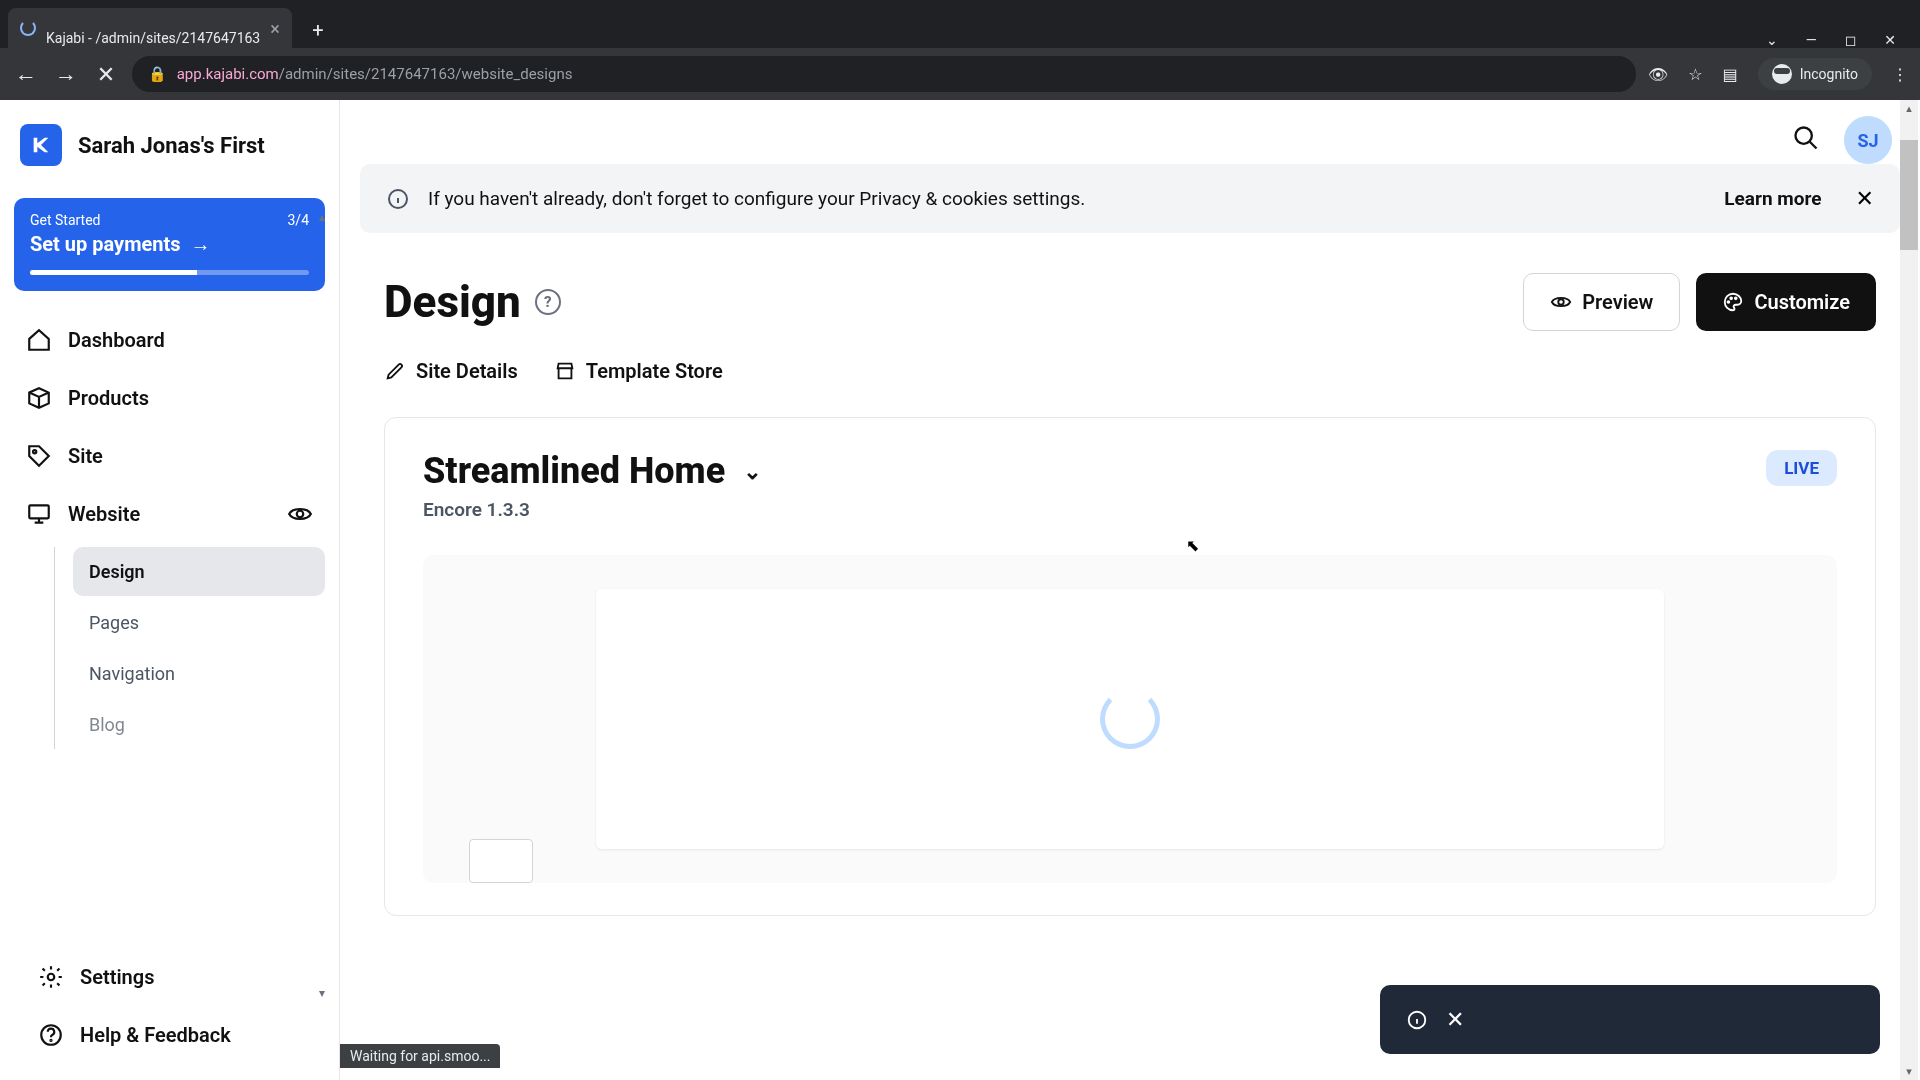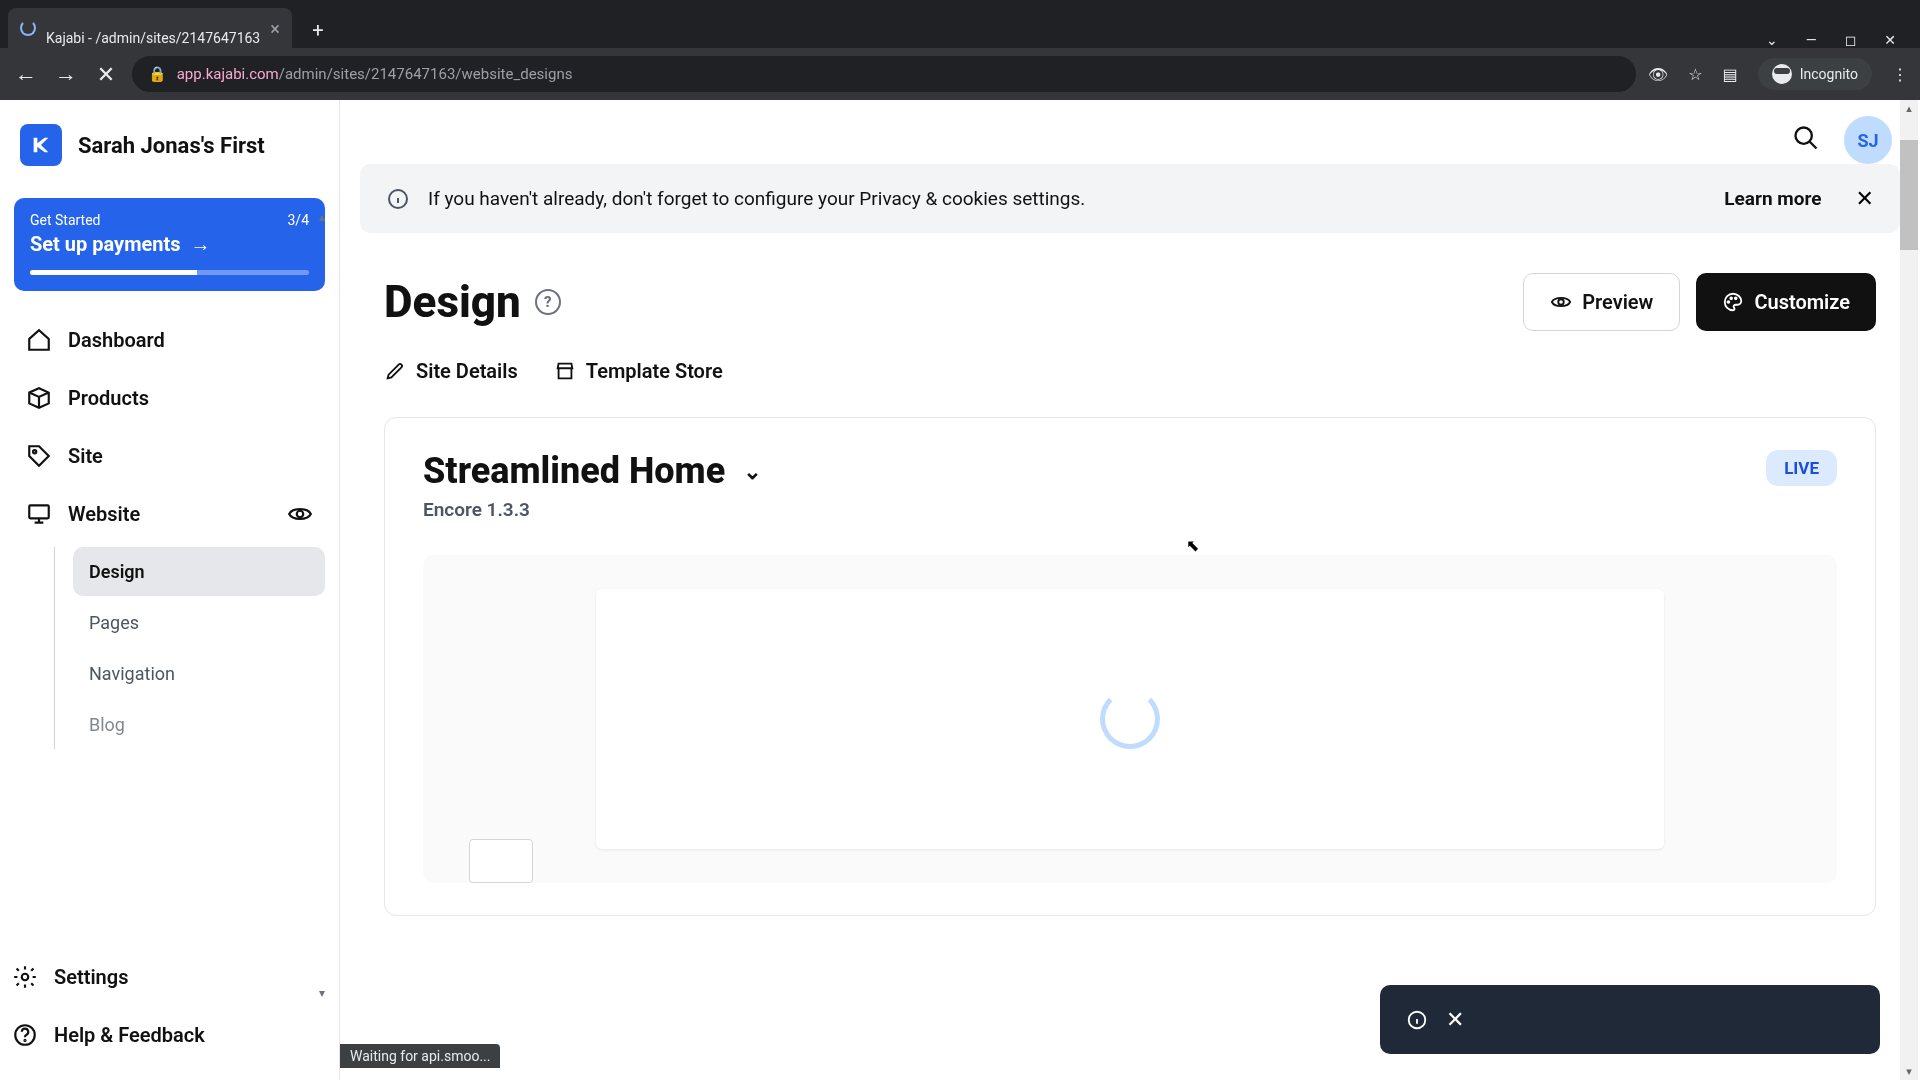--- a/index.html
+++ b/index.html
@@ -41,21 +41,21 @@
 
 .nav { padding: 0 14px; flex:1; overflow:hidden; }
 .nav-item { display: flex; align-items: center; gap: 16px; padding: 16px 12px; font-size: 20px; font-weight: 600; color: #111; border-radius: 10px; cursor: pointer; }
 .nav-item svg { width: 26px; height: 26px; flex-shrink:0;}
 .nav-item.eye-after { justify-content: flex-start; }
 .nav-item .spacer { flex:1; }
 .sub-nav { margin-left: 40px; border-left: 1px solid #d1d5db; padding-left: 18px; margin-top:4px;}
 .sub-item { padding: 14px 16px; font-size: 18px; color: #4b5563; border-radius: 10px; cursor: pointer; margin-bottom:2px;}
 .sub-item.active { background: #e5e7eb; color: #111; font-weight: 600; }
 
-.sidebar-bottom { padding: 0 0 16px; }
+.sidebar-bottom { padding: 0 26px 16px; }
 .side-scroll-hint { position:absolute; right:4px; top:110px; bottom:80px; width:16px; display:flex; flex-direction:column; justify-content:space-between; color:#6b7280; font-size:12px;}
 
 
 .main { flex: 1; overflow: hidden; position:relative; background:#fff;}
 .topbar { position:absolute; top:0; right:0; height:80px; display:flex; align-items:center; gap:24px; padding-right:28px;}
 .search-btn svg { width: 28px; height: 28px; cursor:pointer;}
 .avatar-badge { width: 48px; height: 48px; border-radius: 50%; background: #bfdbfe; color: #2563eb; font-weight: 700; font-size: 18px; display: flex; align-items: center; justify-content: center; cursor:pointer;}
 
 .banner { margin: 64px 20px 0; background: #f3f4f6; border-radius: 10px; padding: 22px 26px; display: flex; align-items: center; gap: 18px; }
 .banner svg { width: 24px; height: 24px; flex-shrink:0;}

